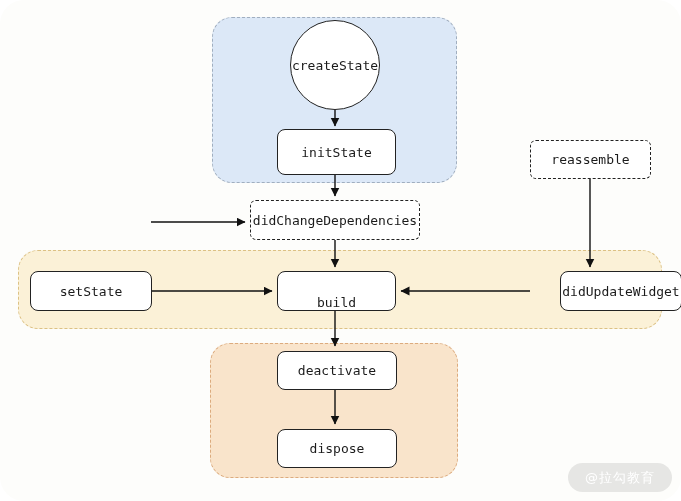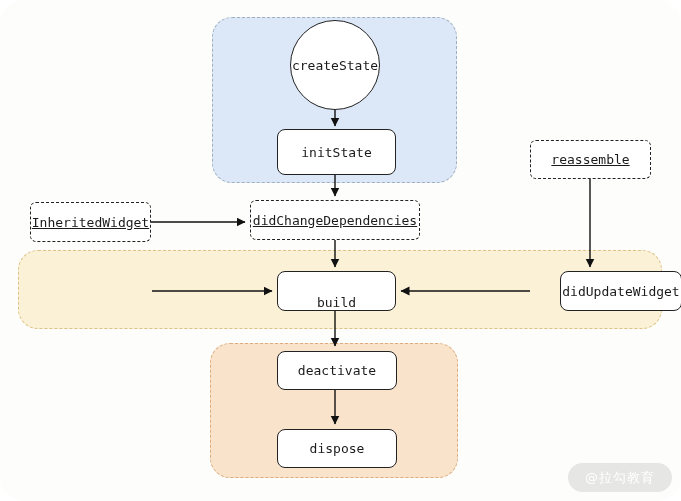--- a/index.html
+++ b/index.html
@@ -26,21 +26,21 @@
   .group-destroy{
     left:210px;top:343px;width:246px;height:133px;
     background:#f9e4cb;border:1.5px dashed #dcab7e;
   }
   .node{
     position:absolute;display:flex;align-items:center;justify-content:center;
     background:#ffffff;box-sizing:border-box;text-align:center;
     white-space:nowrap;
   }
   .node.solid{border:1.6px solid #222222;border-radius:8px;}
-  .node.dashed{border:1.3px dashed #222222;border-radius:6px;text-decoration:underline;}
+  .node.dashed{border:1.3px dashed #222222;border-radius:6px;}
   .node.circle{border:1.3px solid #222222;border-radius:50%;}
   .n-createState{left:290px;top:20px;width:90px;height:90px;}
   .n-initState{left:277px;top:129px;width:119px;height:46px;}
   .n-reassemble{left:530px;top:140px;width:121px;height:39px;}
   .n-inheritedWidget{left:30px;top:202px;width:121px;height:40px;}
   .n-didChangeDependencies{left:250px;top:200px;width:170px;height:40px;}
   .n-setState{left:30px;top:271px;width:122px;height:40px;}
   .n-build{left:277px;top:271px;width:119px;height:40px;align-items:flex-end;}
   .n-didUpdateWidget{left:530px;top:271px;width:122px;height:40px;margin-left:30px;}
   .n-deactivate{left:277px;top:351px;width:120px;height:39px;}
@@ -85,28 +85,28 @@
   </div>
 
   <div class="node solid n-initState">
     <span>initState</span>
   </div>
 
   <div class="node dashed n-reassemble">
     <span>reassemble</span>
   </div>
 
-  <div class="node dashed n-inheritedWidget">
-    <span>InheritedWidget</span>
-  </div>
 
   <div class="node dashed n-didChangeDependencies">
     <span>didChangeDependencies</span>
   </div>
 
+  <div class="node solid n-setState">
+    <span>setState</span>
+  </div>
 
   <div class="node solid n-build">
     <span>build</span>
   </div>
 
   <div class="node solid n-didUpdateWidget">
     <span>didUpdateWidget</span>
   </div>
 
   <div class="node solid n-deactivate">

